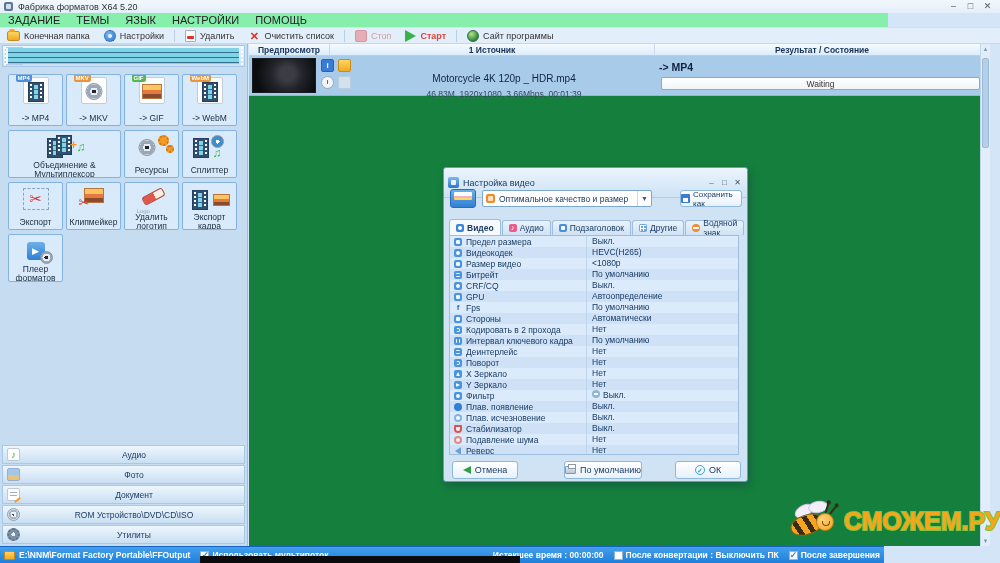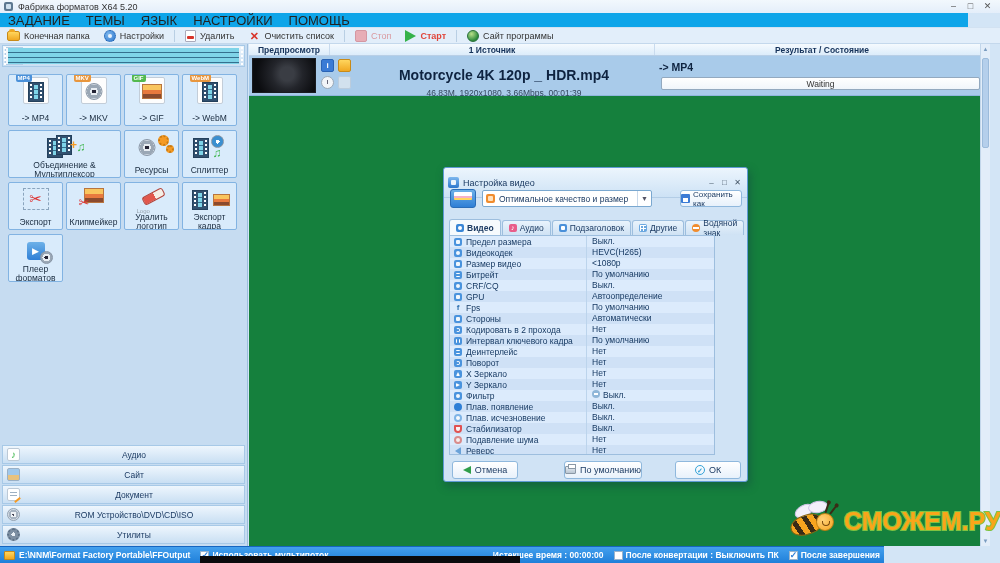--- a/index.html
+++ b/index.html
@@ -5,21 +5,21 @@
   *{margin:0;padding:0;box-sizing:border-box}
   html,body{width:1000px;height:563px}
   body{position:relative;overflow:hidden;font-family:"Liberation Sans",sans-serif;background:#d3e5f6;-webkit-font-smoothing:antialiased}
 
   
   .titlebar{position:absolute;left:0;top:0;width:1000px;height:13px;background:linear-gradient(#f2f8fd,#e4eefa);display:flex;align-items:center;font-size:9px;color:#333}
   .app-ico{width:9px;height:9px;margin:0 5px 0 4px;background:#5d7890;border-radius:2px;position:relative}
   .app-ico::after{content:"";position:absolute;inset:2px;background:#cfe0ee;border-radius:1px}
   .wctrl{margin-left:auto;display:flex;margin-right:4px}
   .wctrl span{width:17px;text-align:center;color:#555;font-size:9px;line-height:13px;cursor:default}
-  .menubar{position:absolute;left:0;top:13px;width:968px;height:14px;background:#0ea5e9;display:flex;align-items:center;font-size:13px;color:#222}
+  .menubar{position:absolute;left:0;top:13px;width:888px;height:14px;background:#86efac;display:flex;align-items:center;font-size:11px;color:#222}
   .menubar span{padding:0 8px}
   .toolbar{position:absolute;left:0;top:27px;width:1000px;height:17px;background:#e2eefa;border-top:1px solid #d2e2f2;border-bottom:1px solid #c4d8ec;display:flex;align-items:center;font-size:9px;color:#333}
   .tbtn{display:flex;align-items:center;gap:4px;padding:0 7px;height:100%}
   .tsep{width:1px;height:12px;background:#b9cfe4;margin:0 3px}
   .tb-folder{width:13px;height:10px;background:linear-gradient(#ffd65e,#f0a822);border:1px solid #c88a18;border-radius:2px;position:relative}
   .tb-folder::before{content:"";position:absolute;top:-3px;left:1px;width:6px;height:3px;background:#f0a822;border-radius:2px 2px 0 0}
   .tb-gear{width:12px;height:12px;border-radius:50%;background:radial-gradient(circle at 35% 35%,#7db7ee,#2d76cc);border:1px dotted #1d5ca8;position:relative}
   .tb-gear::after{content:"";position:absolute;inset:3px;border-radius:50%;background:#eaf3fc}
   .tb-del{width:11px;height:12px;background:#fff;border:1px solid #aab;border-radius:1px;position:relative}
   .tb-del::after{content:"";position:absolute;left:1px;right:1px;bottom:2px;height:3px;background:#d8342a;border-radius:1px}
@@ -85,21 +85,21 @@
   .flrow{position:absolute;left:0;top:12px;right:0;height:40px;background:#a9cbea;border-bottom:1px solid #8fb6dc;cursor:pointer}
   .thumb{position:absolute;left:3px;top:2px;width:64px;height:35px;background:radial-gradient(circle at 55% 45%,#3a3d44 0 18%,#23252b 40%,#0b0c0f 80%);border:1px solid #1a1c20}
   .rowbtns{position:absolute;left:72px;top:3px;width:32px;height:34px;display:grid;grid-template-columns:13px 13px;grid-auto-rows:13px;gap:4px}
   .rb{border-radius:2px;font-size:8px;display:flex;align-items:center;justify-content:center;cursor:pointer}
   .rb-info{background:#3a7bd5;color:#fff;font-weight:bold;border:1px solid #2a63b4}
   .rb-folder{background:linear-gradient(#ffd65e,#f0a822);border:1px solid #c88a18}
   .rb-clock{background:#f2f5f8;border:1px solid #9aa8b6;border-radius:50%;position:relative}
   .rb-clock::after{content:"";position:absolute;left:5px;top:3px;width:1px;height:4px;background:#667}
   .rb-doc{background:#e4ebf1;border:1px solid #c3cdd8;opacity:.7}
   .srcblock{position:absolute;left:105px;width:300px;top:0;height:40px;text-align:center}
-  .fname{margin-top:11px;font-size:14px;font-weight:bold;color:#0e2340}
+  .fname{margin-top:17px;font-size:10px;font-weight:normal;color:#0e2340}
   .finfo{margin-top:5px;font-size:8.5px;color:#33475e}
   .resblock{position:absolute;left:410px;right:8px;top:0;height:40px}
   .ftarget{position:absolute;left:0;top:5px;font-size:10.5px;font-weight:bold;color:#0e2340}
   .progress{position:absolute;left:2px;right:2px;top:21px;height:13px;background:linear-gradient(#ffffff,#f0f5fa);border:1px solid #93a9bf;border-radius:2px;font-size:8.5px;color:#333;display:flex;align-items:center;justify-content:center}
   .vscroll{position:absolute;right:0;top:0;bottom:0;width:10px;background:#e2edf9;border-left:1px solid #c2d6ea}
   .vthumb{position:absolute;left:1px;right:1px;top:14px;height:90px;background:#b5cfeb;border:1px solid #9cbbdb;border-radius:2px}
   .varr{position:absolute;left:0;right:0;height:10px;font-size:6px;color:#7a9cc0;text-align:center;line-height:10px}
 
   
   .dialog{position:absolute;left:443px;top:167px;width:305px;height:315px;background:#d0e3f5;border:1px solid #5f9bd5;border-radius:3px;box-shadow:2px 4px 10px rgba(20,40,70,.35);z-index:10}
@@ -119,21 +119,21 @@
   .fl-ico::after{content:"";position:absolute;left:2px;right:2px;bottom:1px;height:4px;background:#fff}
   .tabs{position:absolute;left:5px;top:51px;right:5px;height:16px;display:flex;align-items:flex-end}
   .tab{height:15px;display:flex;align-items:center;gap:3px;padding:0 6px;font-size:8.5px;color:#1c3b63;background:linear-gradient(#e9f3fc,#cfe2f4);border:1px solid #9dbede;border-bottom:none;border-radius:3px 3px 0 0;margin-right:1px;cursor:pointer}
   .tab.active{background:#f6fafd;height:16px;font-weight:bold}
   .tabico{width:8px;height:8px;border-radius:2px;flex:none;position:relative}
   .ti-video{background:#3a86d6}.ti-video::after{content:"";position:absolute;inset:2px;border-radius:50%;background:#fff}
   .ti-audio{background:#e85d8a;color:#fff;font-size:7px;line-height:8px;text-align:center}
   .ti-sub{background:#4a90d9}.ti-sub::after{content:"";position:absolute;inset:2px;background:#fff;border-radius:1px}
   .ti-other{background:#6aa7e0}.ti-other::after{content:"";position:absolute;inset:1px;background:repeating-linear-gradient(90deg,#fff 0 1px,transparent 1px 3px),repeating-linear-gradient(180deg,#fff 0 1px,transparent 1px 3px)}
   .ti-wm{background:#f08c2e;border-radius:50%}.ti-wm::after{content:"";position:absolute;left:1px;right:1px;top:3px;height:2px;background:#fff}
-  .stable{position:absolute;left:5px;top:67px;width:266px;height:220px;border:1px solid #9dbede;background:#fff;overflow:hidden}
+  .stable{position:absolute;left:5px;top:67px;width:290px;height:220px;border:1px solid #9dbede;background:#fff;overflow:hidden}
   .srow{display:flex;height:11px;align-items:center;font-size:8.5px;color:#173a63}
   .srow:nth-child(odd){background:#dcebfc}
   .srow:nth-child(even){background:#cfe1f6}
   .scell-name{width:137px;height:100%;display:flex;align-items:center;padding-left:4px;border-right:1px solid #bcd4ec}
   .scell-val{flex:1;height:100%;display:flex;align-items:flex-start;padding-left:5px;gap:3px;cursor:pointer}
   .sic{width:8px;height:8px;border-radius:2px;background:#4a93dd;margin-right:4px;position:relative;flex:none}
   .sic::after{content:"";position:absolute;inset:2px;background:rgba(255,255,255,.92);border-radius:1px}
   .sic-circ::after{border-radius:50%}
   .sic-waves::after{background:repeating-linear-gradient(180deg,#fff 0 1px,transparent 1px 3px)}
   .sic-fps{background:transparent}.sic-fps::after{content:"f";background:none;inset:0;color:#2f6fae;font:bold 8px/8px "Liberation Sans",sans-serif;text-align:center}
@@ -352,21 +352,21 @@
     </div>
   </div>
 
   <div class="sections">
     <div class="secbar">
       <span class="sec-ico si-audio">♪</span>
       <span class="sb-label">Аудио</span>
     </div>
     <div class="secbar">
       <span class="sec-ico si-photo"></span>
-      <span class="sb-label">Сайт</span>
+      <span class="sb-label">Фото</span>
     </div>
     <div class="secbar">
       <span class="sec-ico si-doc"></span>
       <span class="sb-label">Документ</span>
     </div>
     <div class="secbar">
       <span class="sec-ico si-rom"></span>
       <span class="sb-label">ROM Устройство\DVD\CD\ISO</span>
     </div>
     <div class="secbar">

